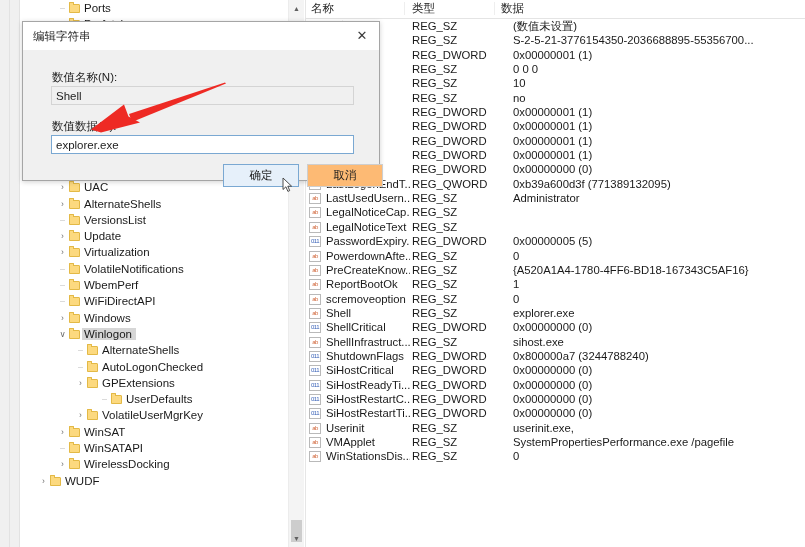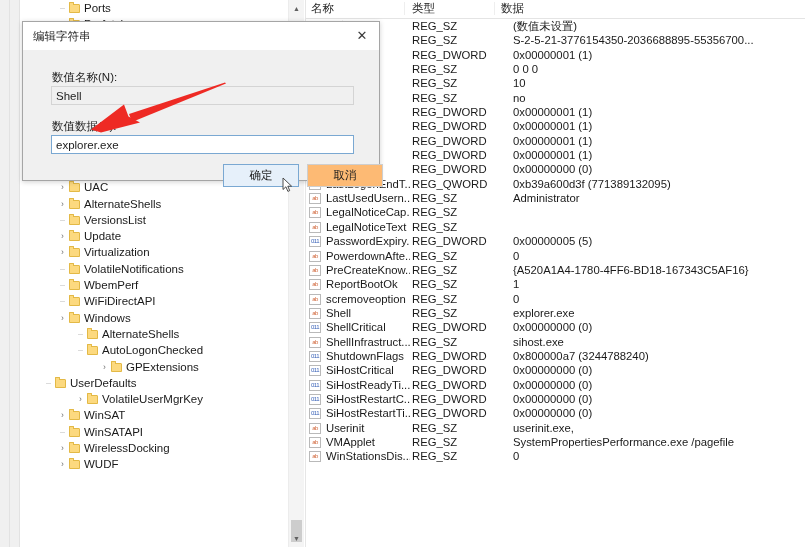--- a/index.html
+++ b/index.html
@@ -320,29 +320,30 @@
       <div class="tree-row" style="padding-left: 36px;"><span class="twisty">›</span><span class="folder"></span><span class="tree-label">Tracing</span></div>
       <div class="tree-row" style="padding-left: 36px;"><span class="twisty">›</span><span class="folder"></span><span class="tree-label">UAC</span></div>
       <div class="tree-row" style="padding-left: 36px;"><span class="twisty">›</span><span class="folder"></span><span class="tree-label">AlternateShells</span></div>
       <div class="tree-row" style="padding-left: 36px;"><span class="twisty none">–</span><span class="folder"></span><span class="tree-label">VersionsList</span></div>
       <div class="tree-row" style="padding-left: 36px;"><span class="twisty">›</span><span class="folder"></span><span class="tree-label">Update</span></div>
       <div class="tree-row" style="padding-left: 36px;"><span class="twisty">›</span><span class="folder"></span><span class="tree-label">Virtualization</span></div>
       <div class="tree-row" style="padding-left: 36px;"><span class="twisty none">–</span><span class="folder"></span><span class="tree-label">VolatileNotifications</span></div>
       <div class="tree-row" style="padding-left: 36px;"><span class="twisty none">–</span><span class="folder"></span><span class="tree-label">WbemPerf</span></div>
       <div class="tree-row" style="padding-left: 36px;"><span class="twisty none">–</span><span class="folder"></span><span class="tree-label">WiFiDirectAPI</span></div>
       <div class="tree-row" style="padding-left: 36px;"><span class="twisty">›</span><span class="folder"></span><span class="tree-label">Windows</span></div>
+      <div class="tree-row selected" style="padding-left: 36px;"><span class="twisty open">∨</span><span class="folder"></span><span class="tree-label">Winlogon</span></div>
       <div class="tree-row" style="padding-left: 54px;"><span class="twisty none">–</span><span class="folder"></span><span class="tree-label">AlternateShells</span></div>
       <div class="tree-row" style="padding-left: 54px;"><span class="twisty none">–</span><span class="folder"></span><span class="tree-label">AutoLogonChecked</span></div>
-      <div class="tree-row" style="padding-left: 78px;"><span class="twisty">›</span><span class="folder"></span><span class="tree-label">GPExtensions</span></div>
-      <div class="tree-row" style="padding-left: 22px;"><span class="twisty none">–</span><span class="folder"></span><span class="tree-label">UserDefaults</span></div>
+      <div class="tree-row" style="padding-left: 54px;"><span class="twisty">›</span><span class="folder"></span><span class="tree-label">GPExtensions</span></div>
+      <div class="tree-row" style="padding-left: 78px;"><span class="twisty none">–</span><span class="folder"></span><span class="tree-label">UserDefaults</span></div>
       <div class="tree-row" style="padding-left: 54px;"><span class="twisty">›</span><span class="folder"></span><span class="tree-label">VolatileUserMgrKey</span></div>
       <div class="tree-row" style="padding-left: 36px;"><span class="twisty">›</span><span class="folder"></span><span class="tree-label">WinSAT</span></div>
       <div class="tree-row" style="padding-left: 36px;"><span class="twisty none">–</span><span class="folder"></span><span class="tree-label">WinSATAPI</span></div>
       <div class="tree-row" style="padding-left: 36px;"><span class="twisty">›</span><span class="folder"></span><span class="tree-label">WirelessDocking</span></div>
-      <div class="tree-row" style="padding-left: 36px;"><span class="twisty">›</span><span class="folder"></span><span class="tree-label">WUDF</span></div>
+      <div class="tree-row" style="padding-left: 17px;"><span class="twisty">›</span><span class="folder"></span><span class="tree-label">WUDF</span></div>
     </div>
 
   <div id="tree-scroll">
     <div class="sb-up">▲</div>
     <div class="sb-thumb"></div>
     <div class="sb-down">▼</div>
   </div>
 
   <div id="splitter"></div>
 

